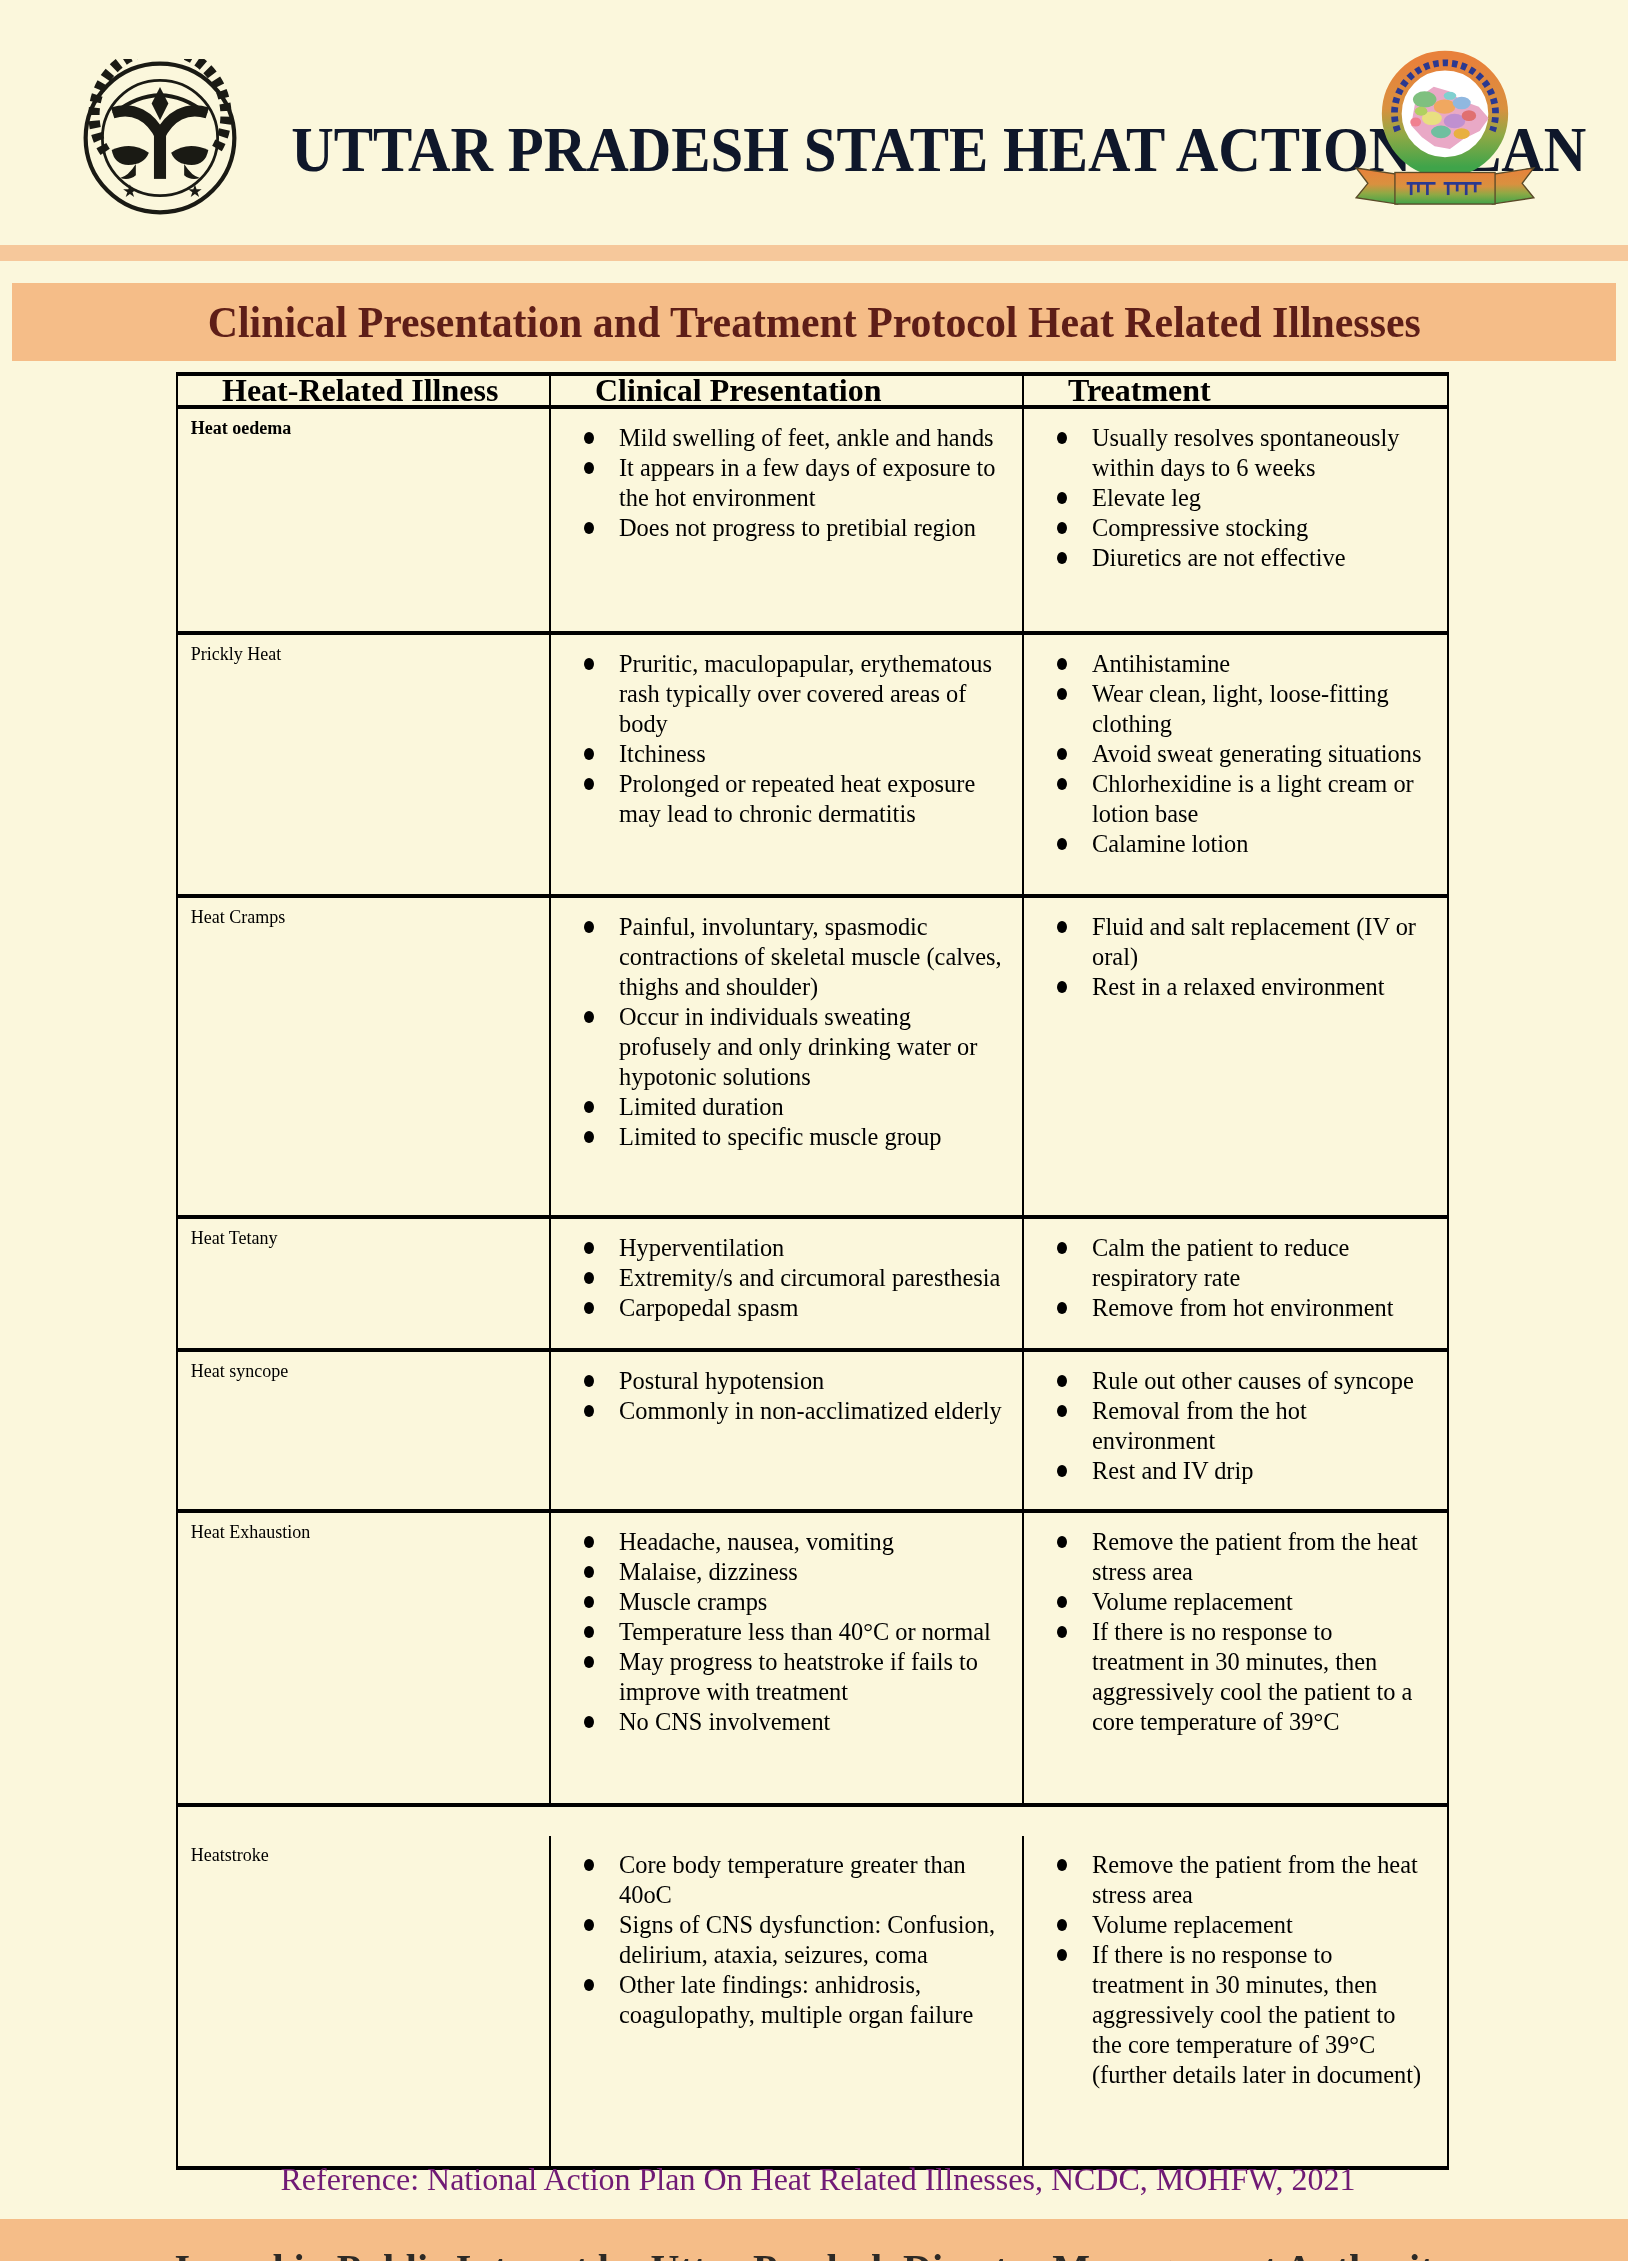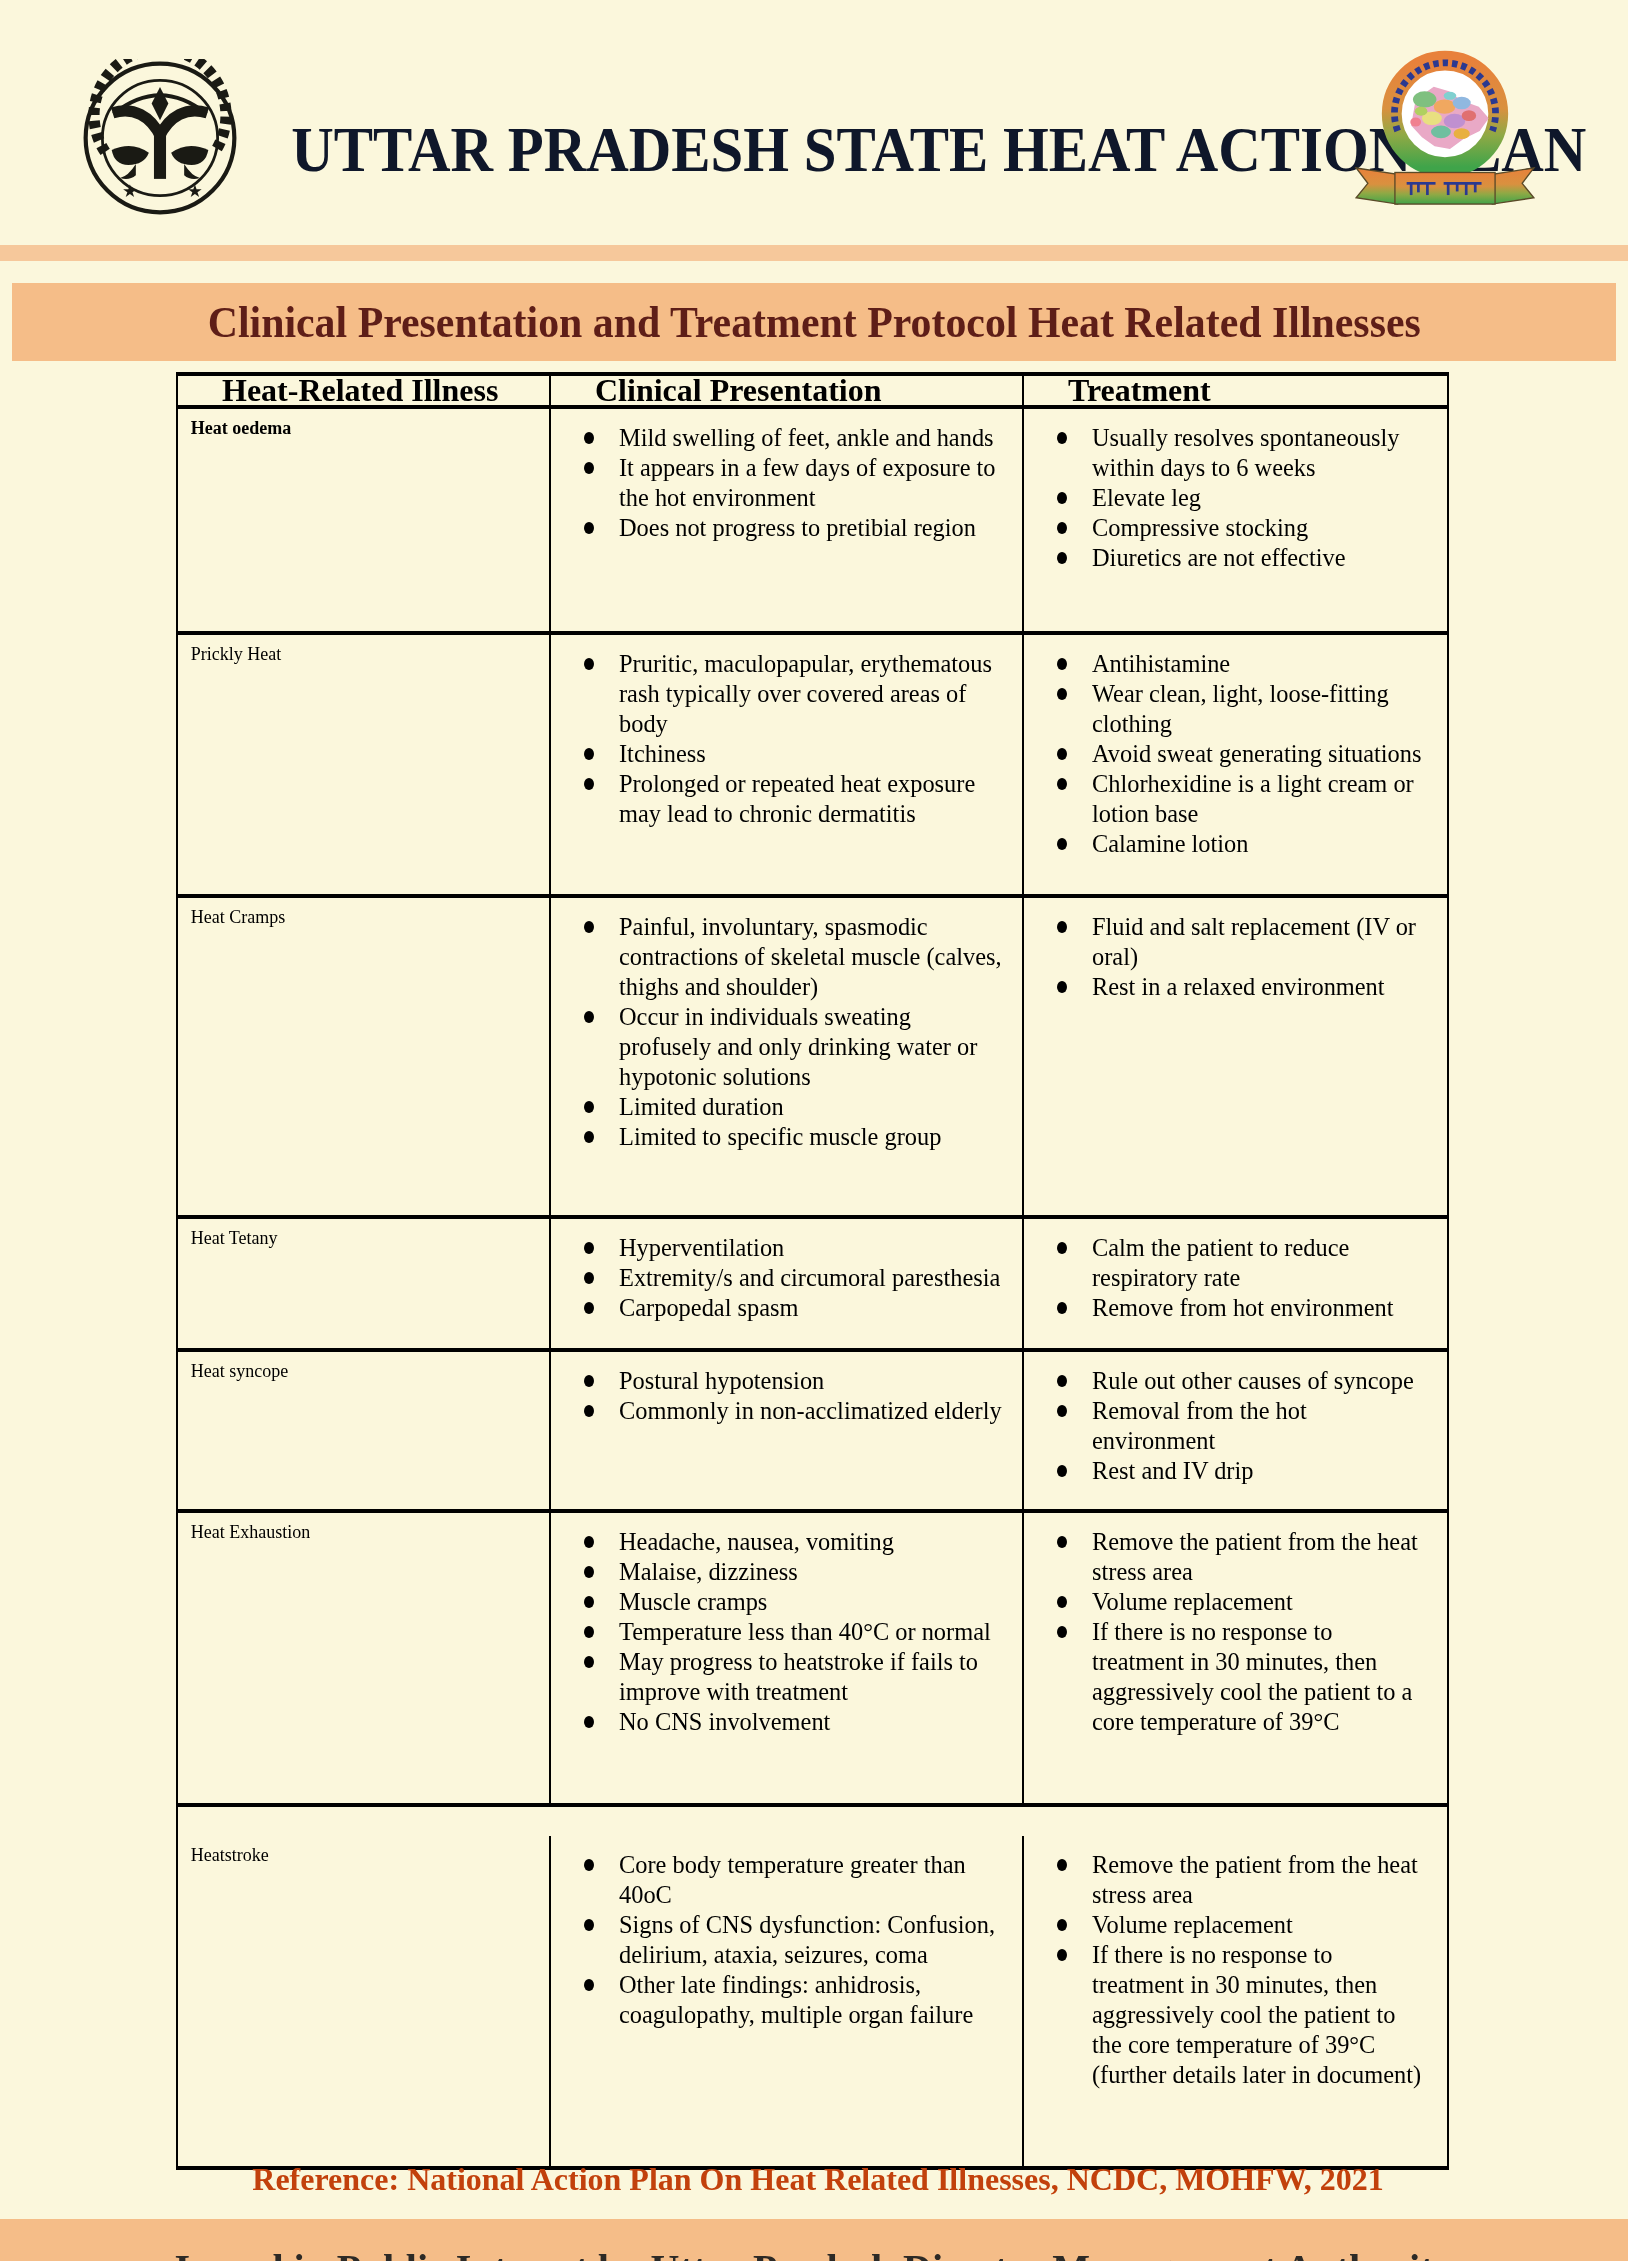--- a/index.html
+++ b/index.html
@@ -41,21 +41,21 @@
   .cell.illness{font-size:18px;line-height:29px;padding:5.4px 5.4px 0 12.7px;}
   .trow.r0 .cell.illness{font-weight:bold;}
   .cell.list{padding-top:14px;}
   .li{display:flex;font-size:24.4px;line-height:30px;}
   .li .dot{flex:0 0 68px;box-sizing:border-box;padding-left:33px;}
   .li .dot i{display:block;width:10px;height:12.2px;border-radius:50%;background:#000;margin-top:9px;}
   .li .txt{flex:1;padding-right:18px;}
   
   .reference{
     position:absolute;top:2161px;left:8px;right:0;text-align:center;
-    font-weight:bold;font-size:32px;color:#c2410c;
+    font-weight:normal;font-size:32px;color:#701a75;
   }
   .footer{
     position:absolute;top:2219px;left:0;right:0;height:178px;
     background:var(--band,#F5BD88);text-align:center;color:var(--footertxt,#2D2A26);
   }
   .footer .l1{padding-top:28px;font-weight:bold;font-size:40px;line-height:1.1;}
 </style>
 </head>
 <body>
 

